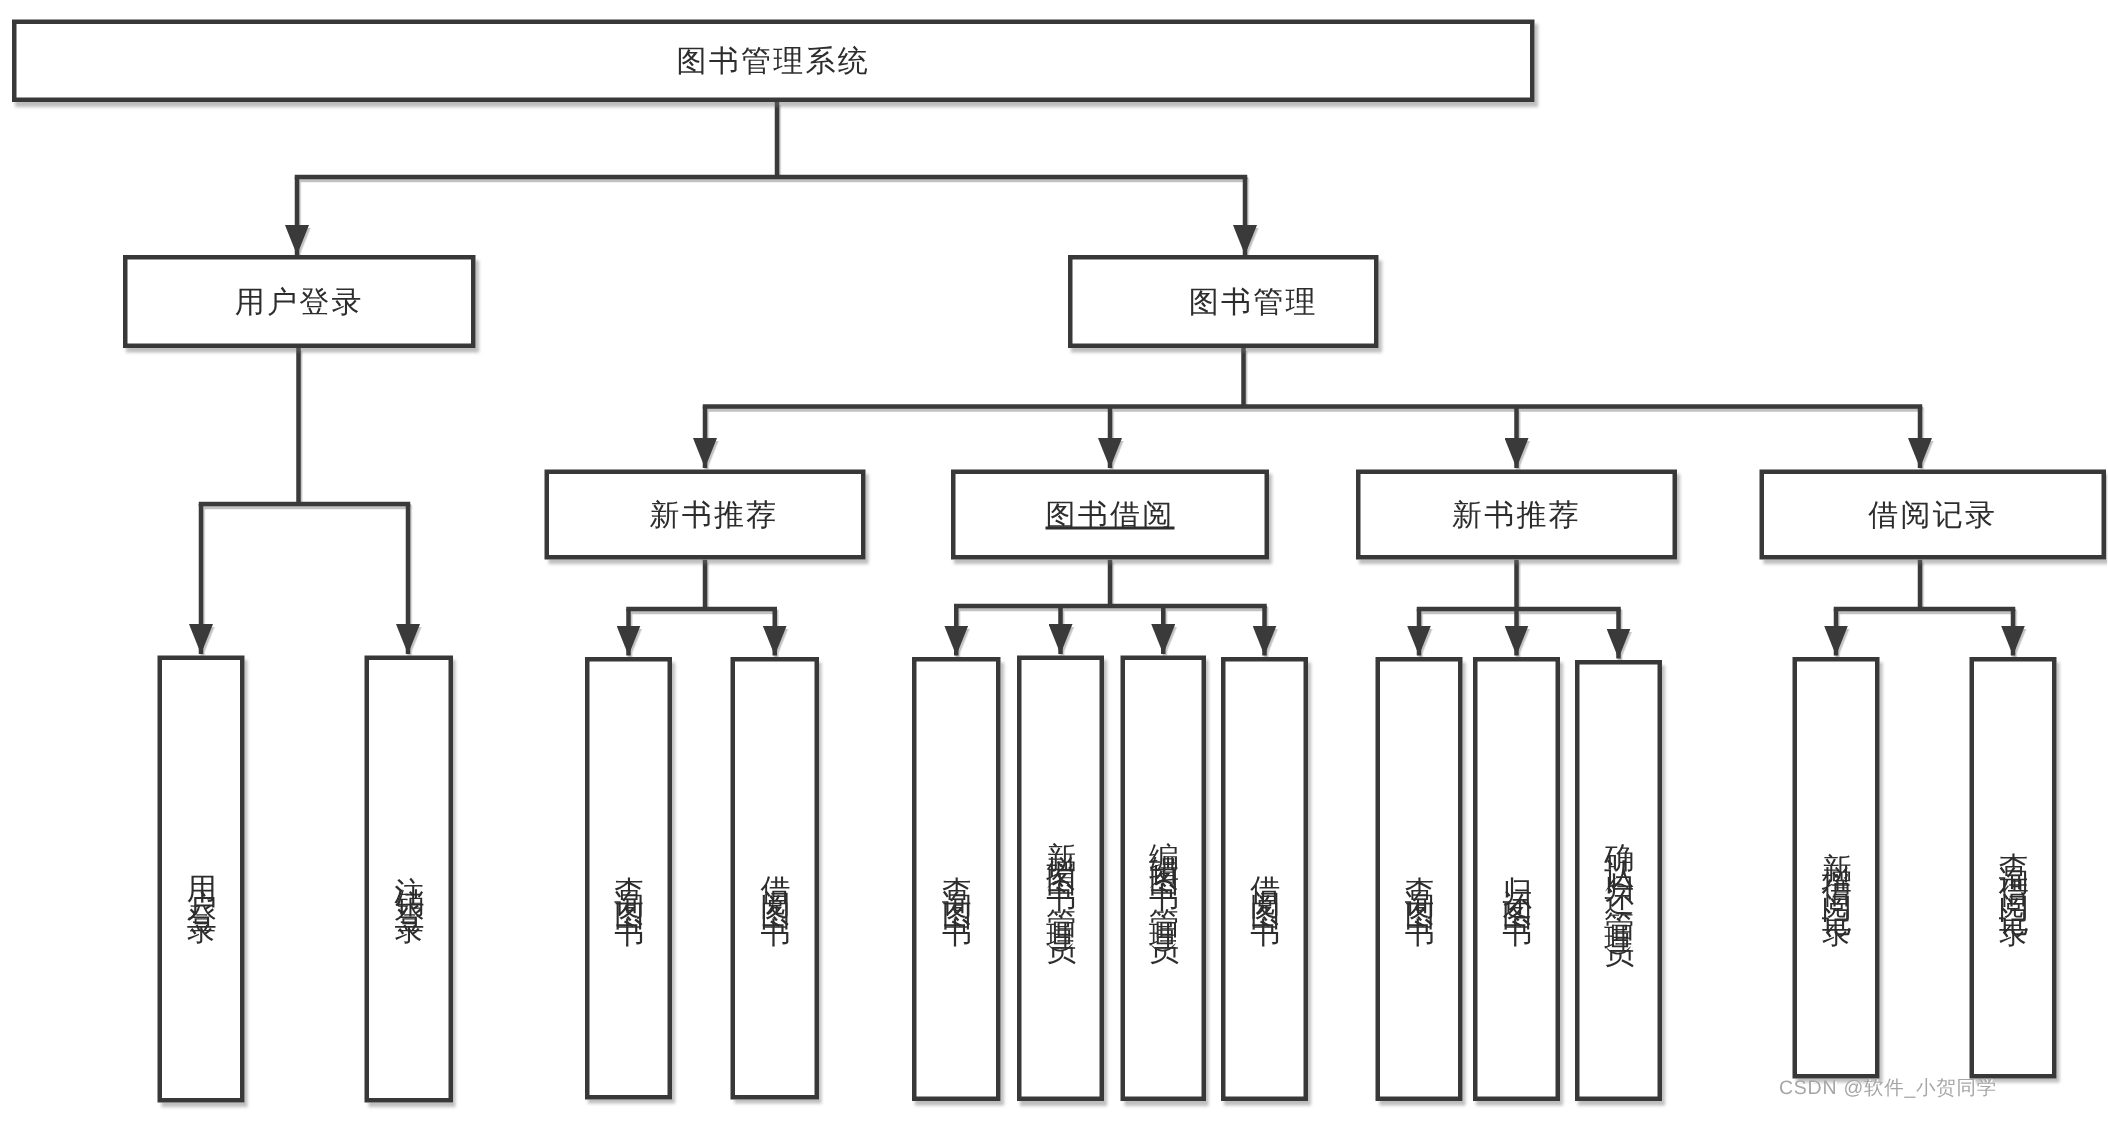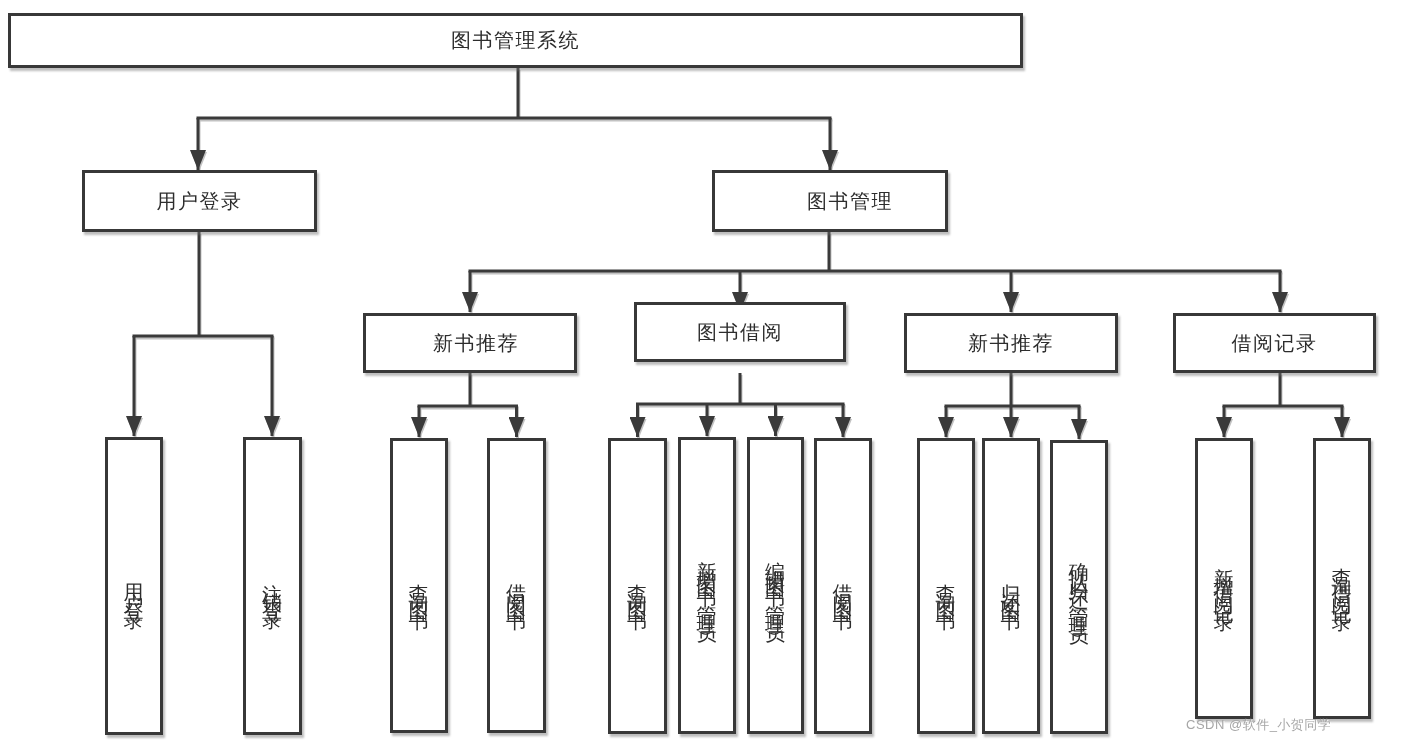--- a/index.html
+++ b/index.html
@@ -116,34 +116,34 @@
     <path d="M1342,406 V437" marker-end="url(#arw)"></path>
   </svg>
 
   <div class="box" style="left:8px;top:13px;width:1015px;height:55px;text-align:right;">
     <span class="hlabel">图书管理系统</span>
   </div>
 
   <div class="box" style="left:82px;top:170px;width:235px;height:62px;">
     <span class="hlabel">用户登录</span>
   </div>
-  <div class="box" style="left:712px;top:170px;width:236px;height:62px;padding-left:40px;">
+  <div class="box" style="left:712px;top:170px;width:207px;height:62px;padding-left:40px;">
     <span class="hlabel">图书管理</span>
   </div>
 
   <div class="box" style="left:363px;top:313px;width:214px;height:60px;padding-left:12px;">
     <span class="hlabel">新书推荐</span>
   </div>
-  <div class="box" style="left:634px;top:302px;width:212px;height:60px;">
+  <div class="box" style="left:634px;top:313px;width:212px;height:60px;text-decoration:underline;">
     <span class="hlabel">图书借阅</span>
   </div>
   <div class="box" style="left:904px;top:313px;width:214px;height:60px;">
     <span class="hlabel">新书推荐</span>
   </div>
-  <div class="box" style="left:1173px;top:313px;width:203px;height:60px;">
+  <div class="box" style="left:1173px;top:313px;width:231px;height:60px;">
     <span class="hlabel">借阅记录</span>
   </div>
 
   <div class="box" style="left:105px;top:437px;width:58px;height:298px;">
     <span class="vlabel">用户登录</span>
   </div>
   <div class="box" style="left:243px;top:437px;width:59px;height:298px;">
     <span class="vlabel">注销登录</span>
   </div>
 

